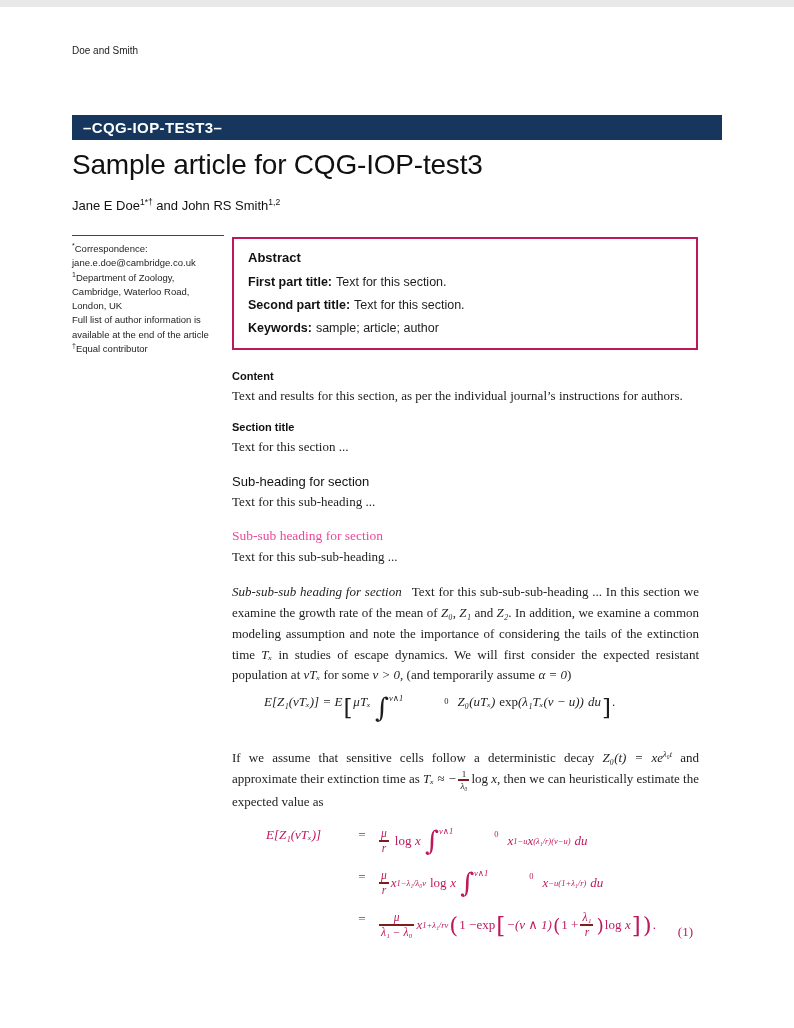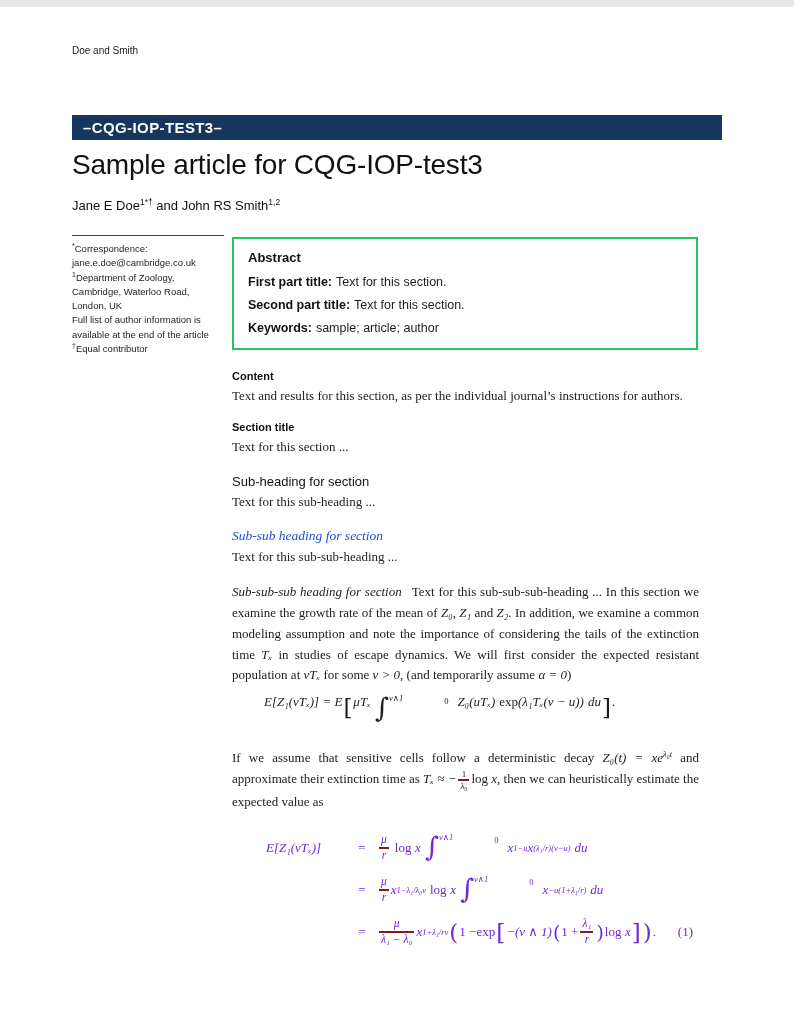--- a/index.html
+++ b/index.html
@@ -19,31 +19,31 @@
   .authors { position:absolute; left:72px; top:191px; font-size:13px; color:#111; }
   .authors sup { font-size:8.5px; }
   .sidebar {
     position:absolute; left:72px; top:228px; width:152px;
     border-top:1px solid #444; padding-top:6px;
     font-size:9.5px; line-height:1.5; color:#1d1d1d;
   }
   .sidebar sup { font-size:7px; }
   .abstract-box {
     position:absolute; left:232px; top:230px; width:466px;
-    border:2px solid #22c55e; padding:11px 14px 13px 14px;
+    border:2px solid #be185d; padding:11px 14px 13px 14px;
   }
   .abs-heading { font-size:13px; font-weight:bold; margin-bottom:10px; color:#111; }
   .abs-row { font-size:12.5px; margin-bottom:9px; color:#1d1d1d; }
   .abs-row:last-child { margin-bottom:0; }
   .abs-label { font-weight:bold; margin-right:4px; color:#111; }
   .main { position:absolute; left:232px; top:363px; width:467px; }
   .serif, .main p { font-family:"Liberation Serif","DejaVu Serif",serif; }
   .h-section { font-size:11px; font-weight:bold; color:#111; margin-bottom:4px; }
   .h-sub { font-size:13px; font-weight:500; color:#111; margin-bottom:3px; }
-  .h-subsub { font-family:"Liberation Serif","DejaVu Serif",serif; font-style:italic; font-size:13.5px; color:#1d4ed8; margin-bottom:3px; }
+  .h-subsub { font-family:"Liberation Serif","DejaVu Serif",serif; font-size:13.5px; color:#ec4899; margin-bottom:3px; }
   .body-p { font-size:13px; line-height:1.6; text-align:justify; color:#222; }
   .mb14 { margin-bottom:14px; } .mb16 { margin-bottom:16px; }
   .mi { font-family:"Liberation Serif","DejaVu Serif",serif; font-style:italic; }
   .mr { font-family:"Liberation Serif","DejaVu Serif",serif; font-style:normal; }
   .run-in-head { font-style:italic; margin-right:10px; }
   .msup { font-size:8.5px; }
   .frac { display:inline-block; vertical-align:-0.55em; text-align:center; line-height:1.15; margin:0 2px; }
   .frac .num { display:block; font-size:11.5px; padding:0 2px; }
   .frac .den { display:block; font-size:11.5px; padding:0 2px; border-top:2px solid #7f1d1d; }
   .frac-sm { vertical-align:-0.5em; }
@@ -51,21 +51,21 @@
   .integral { display:inline-flex; align-items:stretch; margin:0 2px 0 4px; }
   .int-glyph { font-size:27px; line-height:1.05; font-family:"DejaVu Serif",serif; }
   .int-limits { display:inline-flex; flex-direction:row; justify-content:space-between; font-size:8.5px; line-height:1; padding:1px 0 2px 0;gap:48px; }
   .lim-top { transform:translateY(-1px); white-space:nowrap; }
   .lim-bot { transform:translate(-7px,2px); font-style:normal; }
   .eq-display { display:flex; font-size:13px; color:#1d1d1d; margin:8px 0 14px 32px; height:40px; }
   .big-delim { font-size:23px; font-weight:300; font-family:"DejaVu Serif",serif; margin:0 1px; }
   .big-inner { font-size:19px; }
   .sp { margin-left:4px; }
   .eqnarray { margin-top:4px; }
-  .eq-row { position:relative; display:flex; align-items:center; font-size:13px; color:#6d28d9; height:42px; }
+  .eq-row { position:relative; display:flex; align-items:flex-start; font-size:13px; color:#be185d; height:42px; }
   .eq-lhs { width:81px; margin-left:34px; white-space:nowrap; }
   .eq-rel { width:30px; text-align:center; }
   .eq-rhs { display:flex; align-items:center; white-space:nowrap; }
   .eq-tag { position:absolute; right:6px; top:50%; transform:translateY(-50%); }
   sup { line-height:0; }
 </style>
 </head>
 <body>
 
 <div class="page">

